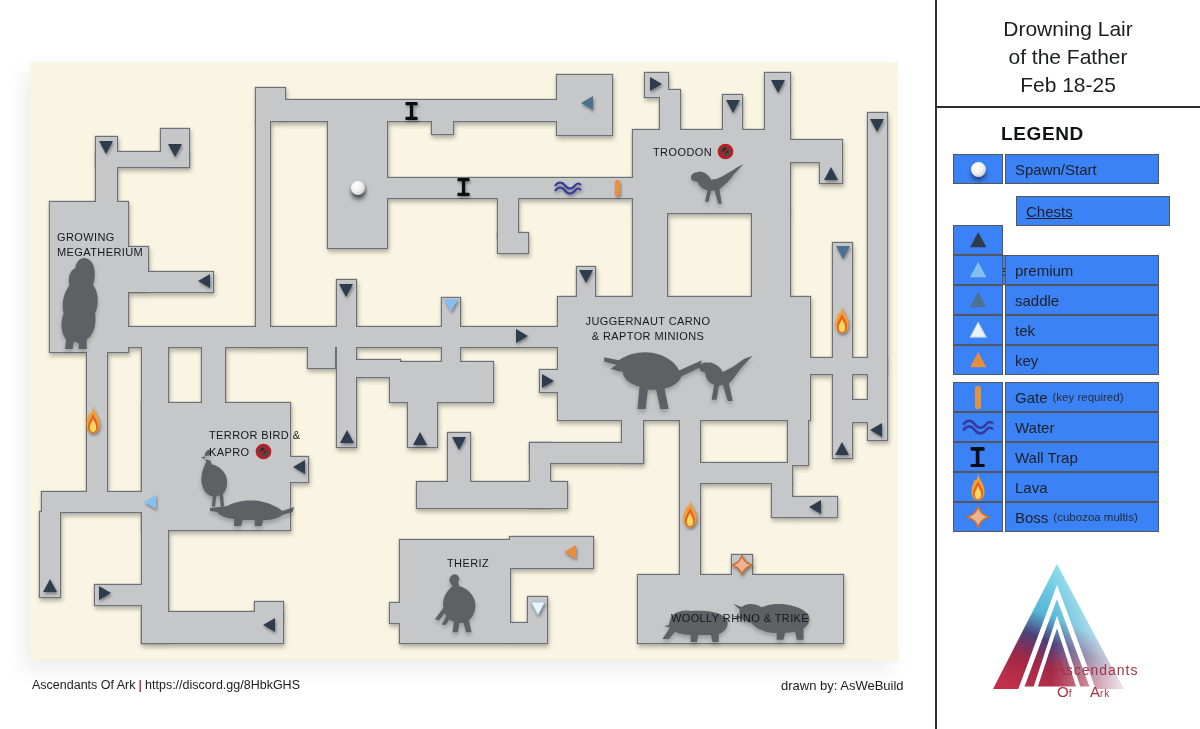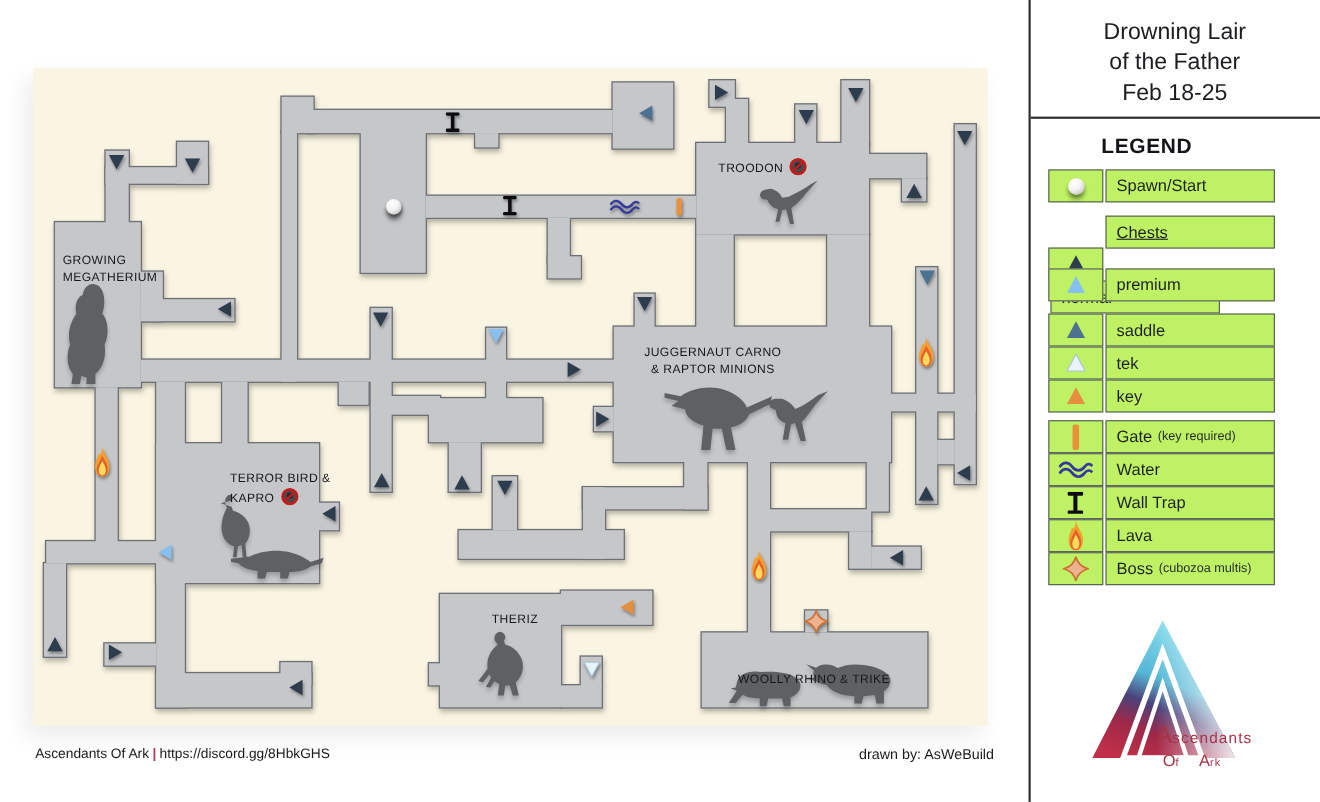--- a/index.html
+++ b/index.html
@@ -22,21 +22,21 @@
 
   
   .divider-v{position:absolute;left:935px;top:0;width:2px;height:729px;background:#2e2e30;}
   .divider-h{position:absolute;left:937px;top:106px;width:263px;height:2px;background:#2e2e30;}
   .title-block{position:absolute;left:937px;top:15px;width:262px;text-align:center;
                font-size:21px;line-height:28px;color:#1c1d20;}
   .legend-head{position:absolute;left:937px;top:123px;width:211px;text-align:center;
                font-size:19px;font-weight:bold;letter-spacing:0.6px;color:#121316;}
   #legend-rows{position:absolute;left:953px;top:154px;width:210px;}
   .lrow{position:absolute;display:flex;}
-  .lbox{box-sizing:border-box;height:30px;border:1.3px solid #53565c;background:#bef264;
+  .lbox{box-sizing:border-box;height:30px;border:1.3px solid #53565c;background:#3b82f6;
         display:flex;align-items:center;}
   .libox{width:50px;justify-content:center;}
   .llbox{width:154px;margin-left:2px;padding-left:9px;font-size:15px;color:#1e2024;}
   .lnote{font-size:11.5px;margin-left:5px;color:#2a2c30;}
   .chests-header{font-size:15px;text-decoration:underline;color:#1e2024;}
 
   
   #logo{position:absolute;left:975px;top:556px;width:180px;height:145px;}
   .logo-word{position:absolute;color:#a83246;white-space:nowrap;}
   .logo-cap{font-size:22px;}
@@ -394,35 +394,35 @@
   <div id="legend-rows">
       <div class="lrow" style="top: 0px;">
         <div class="lbox libox">
           <div class="sphere" style="width:15px;height:15px;"></div>
         </div>
         <div class="lbox llbox">
           <span>Spawn/Start</span>
         </div>
       </div>
       <div class="lrow" style="top: 42px; left: 52px;">
-        <div class="lbox llbox" style="margin-left: 0px;">
+        <div class="lbox llbox" style="margin-left: 11px;">
           <span class="chests-header">Chests</span>
         </div>
       </div>
       <div class="lrow" style="top: 71px; flex-direction: column;">
         <div class="lbox libox">
           <svg width="18.4" height="17.25">
             <polygon points="1,16.25 9.2,1 17.4,16.25" fill="#2e3d4e"></polygon>
           </svg>
         </div>
         <div class="lbox llbox">
           <span>normal</span>
         </div>
       </div>
-      <div class="lrow" style="top: 90px; border-radius: 10px;">
+      <div class="lrow" style="top: 101px; border-radius: 10px;">
         <div class="lbox libox">
           <svg width="18.4" height="17.25">
             <polygon points="1,16.25 9.2,1 17.4,16.25" fill="#85c0f0"></polygon>
           </svg>
         </div>
         <div class="lbox llbox">
           <span>premium</span>
         </div>
       </div>
       <div class="lrow" style="top: 131px;">

